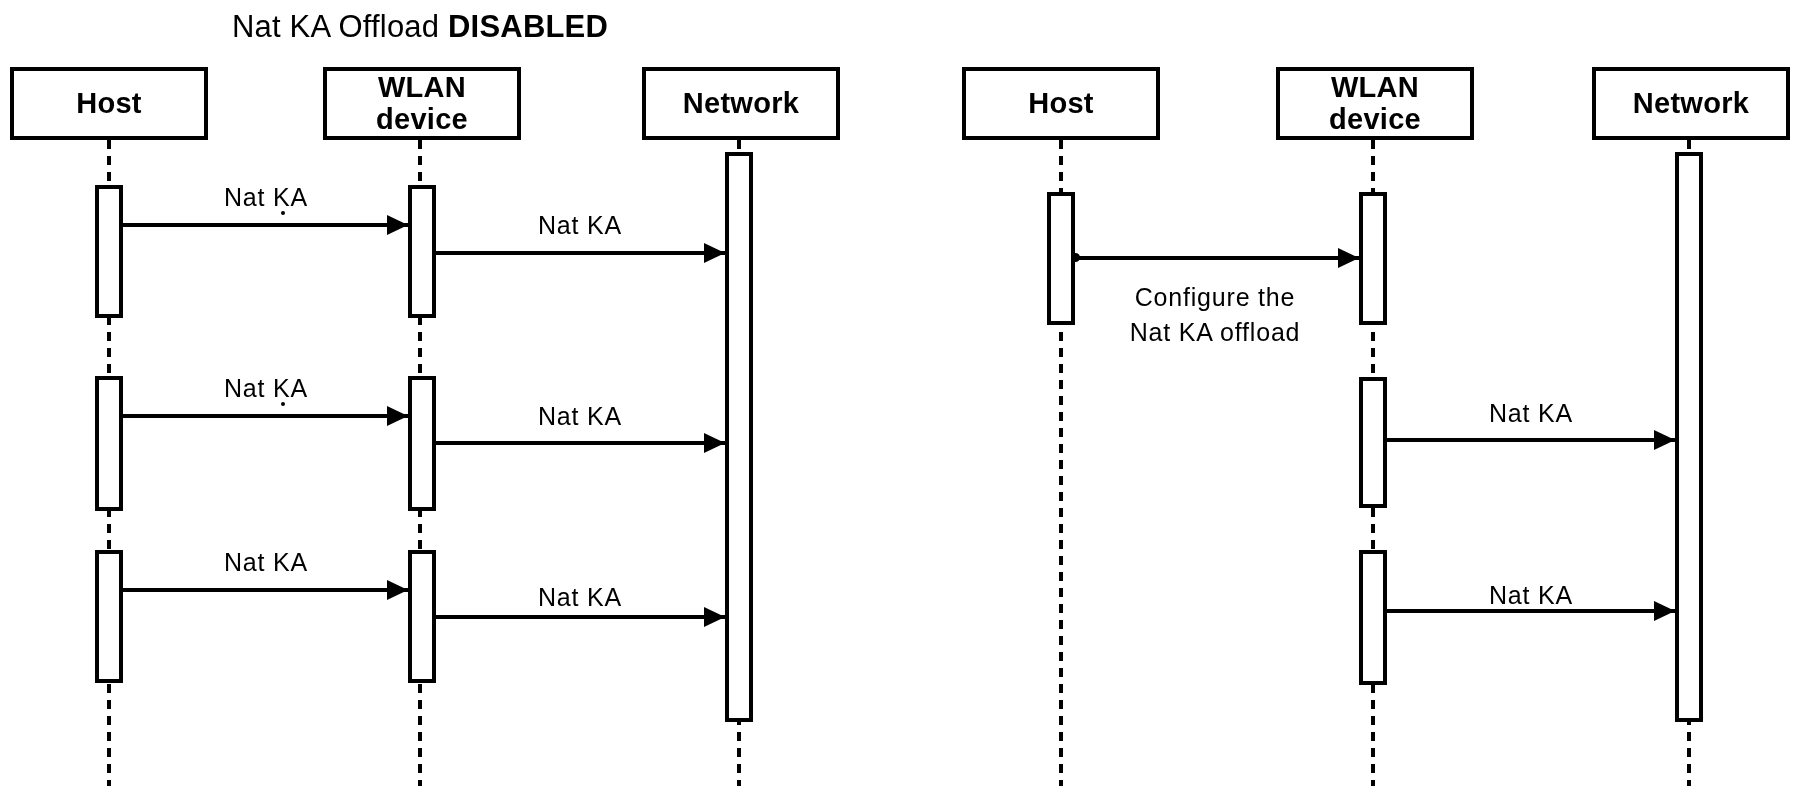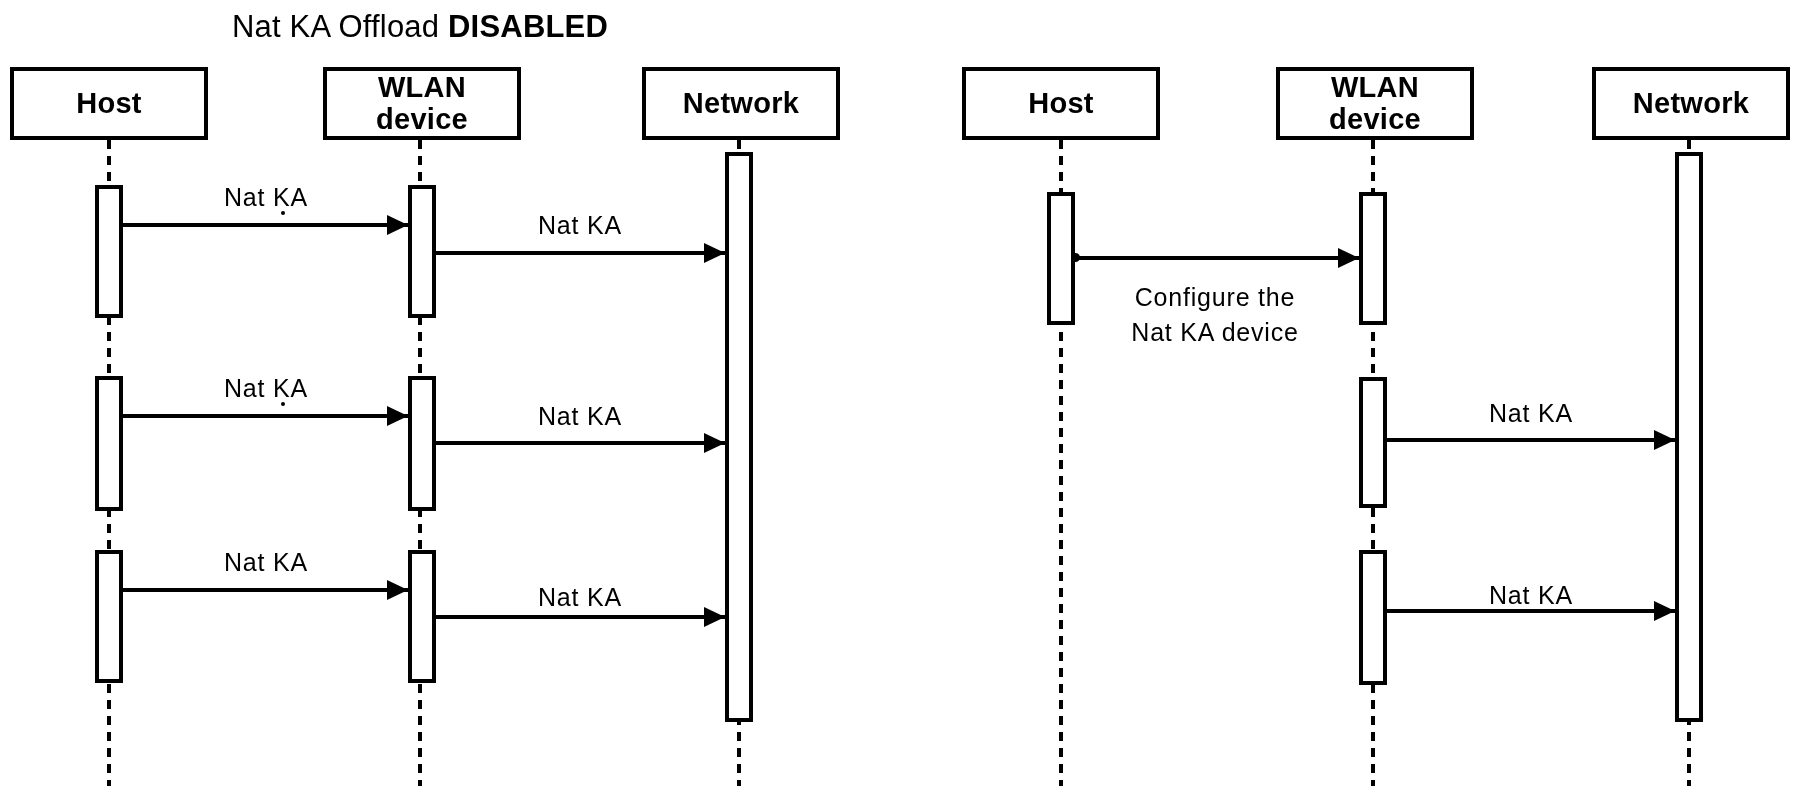--- a/index.html
+++ b/index.html
@@ -109,18 +109,18 @@
       </div>
     <div class="dot" style="left:1071px;top:253px;width:9px;height:9px;"></div>
     <div class="arrow" style="left:1387px;top:438px;width:288px;">
         <span class="head"></span>
       </div>
     <div class="arrow" style="left:1387px;top:609px;width:288px;">
         <span class="head"></span>
       </div>
 
     <div class="msg" style="left:1215px;top:280px;">Configure the
-Nat KA device</div>
+Nat KA offload</div>
     <div class="msg" style="left:1531px;top:396px;">Nat KA</div>
     <div class="msg" style="left:1531px;top:578px;">Nat KA</div>
   </div>
 
 </div>
 
 </body></html>

